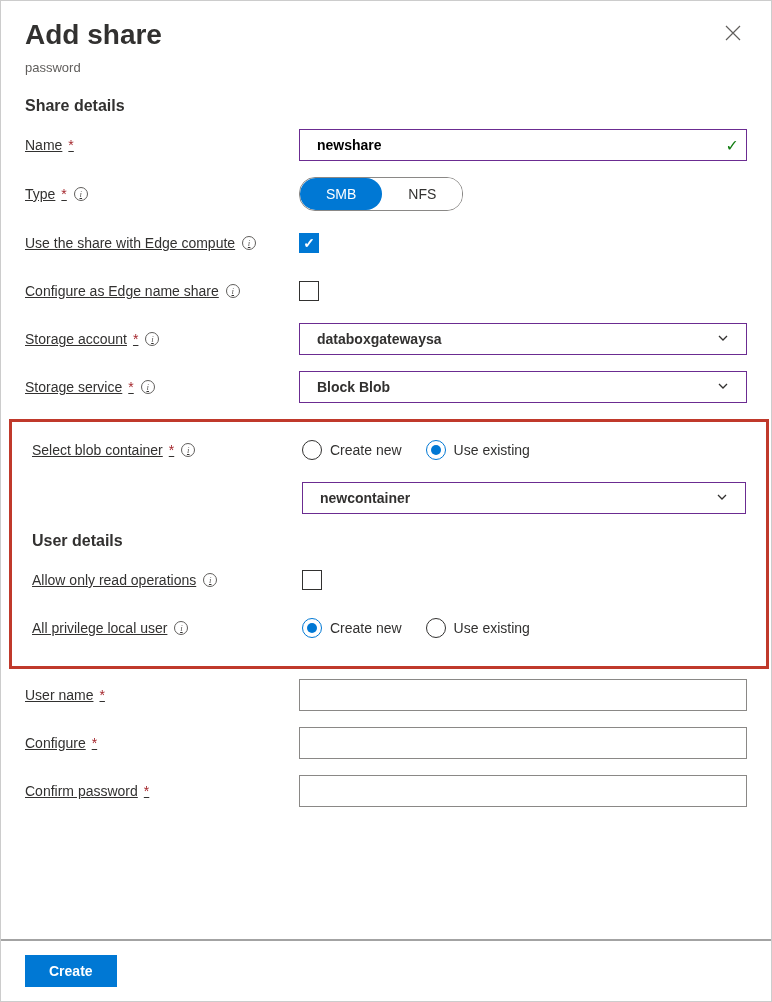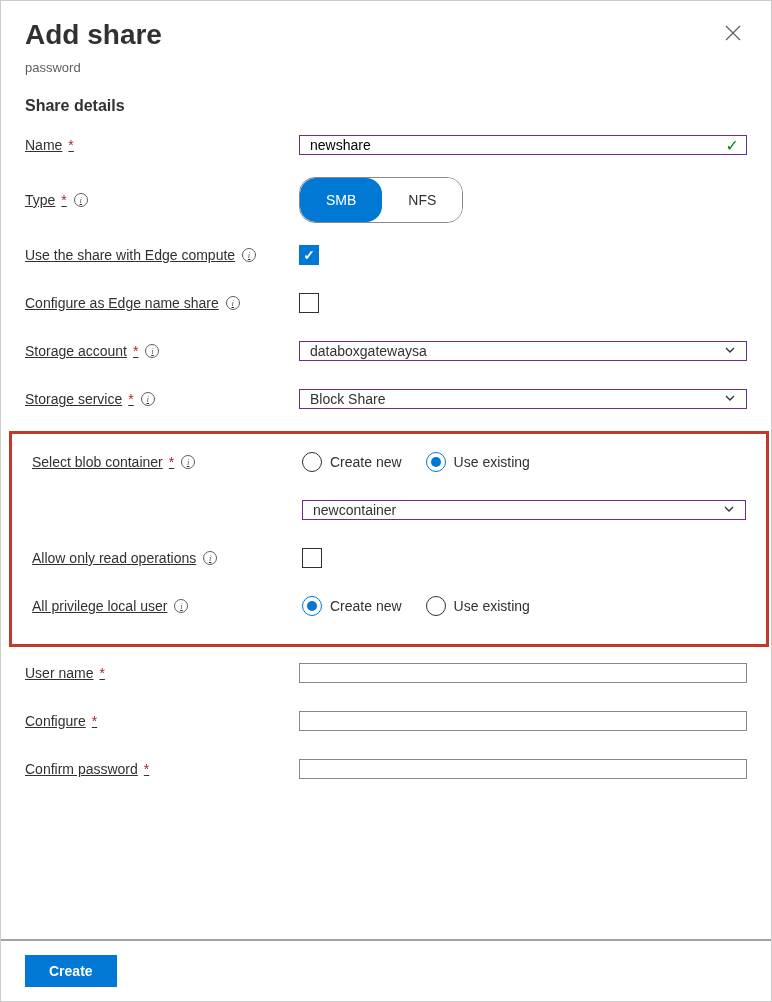--- a/index.html
+++ b/index.html
@@ -46,48 +46,49 @@
       align-items: center;
       justify-content: center;
       font-style: italic;
       font-family: Georgia, serif;
       margin-left: 3px;
       cursor: default;
     }
     .field-control { flex: 1; display: flex; align-items: center; }
     .text-input, .dropdown {
       width: 100%;
-      height: 20px;
+      height: 32px;
       border: 1px solid #8a8886;
-      padding: 0 10px;
+      padding: 0 17px;
       font-size: 14px;
       font-family: inherit;
       background: #fff;
       outline: none;
+      font-weight: bold;
     }
     .text-input.valid { border-color: #6b2c91; padding-right: 32px; }
     .input-wrap { position: relative; width: 100%; }
     .valid-check {
       position: absolute; right: 8px; top: 50%; transform: translateY(-50%);
       color: #107c10; font-size: 16px;
     }
     .dropdown {
       border-color: #6b2c91;
       display: flex;
       align-items: center;
       justify-content: space-between;
       cursor: pointer;
     }
     .chev { font-size: 12px; color: #323130; }
     .segmented {
       display: inline-flex;
       border: 1px solid #8a8886;
       border-radius: 16px;
       overflow: hidden;
-      height: 46px;
+      height: 34px;
     }
     .seg-opt {
       padding: 0 26px;
       display: flex; align-items: center;
       font-size: 14px;
       cursor: pointer;
       background: #fff;
     }
     .seg-opt.active { background: #0078d4; color: #fff; border-radius: 16px; }
     .checkbox {
@@ -218,21 +219,21 @@
   </div>
 
   <div class="field-row">
     <div class="field-label">
       <span>Storage service</span>
         <span class="req">*</span>
         <span class="info-icon">i</span>
     </div>
     <div class="field-control">
       <div class="dropdown">
-        <span>Block Share</span>
+        <span>Block Blob</span>
         <span class="chev"><svg width="12" height="12" viewBox="0 0 12 12">
               <path d="M2 4 L6 8 L10 4" stroke="#323130" stroke-width="1.3" fill="none"></path>
             </svg></span>
       </div>
     </div>
   </div>
 </div>
 
 <div class="highlight-box">
   <div class="field-row">
@@ -260,20 +261,21 @@
     <div class="field-control">
       <div class="dropdown">
         <span>newcontainer</span>
         <span class="chev"><svg width="12" height="12" viewBox="0 0 12 12">
               <path d="M2 4 L6 8 L10 4" stroke="#323130" stroke-width="1.3" fill="none"></path>
             </svg></span>
       </div>
     </div>
   </div>
 
+  <div class="section-title">User details</div>
 
   <div class="field-row">
     <div class="field-label">
       <span>Allow only read operations</span>
         <span class="info-icon">i</span>
     </div>
     <div class="field-control">
       <span class="checkbox"></span>
     </div>
   </div>

